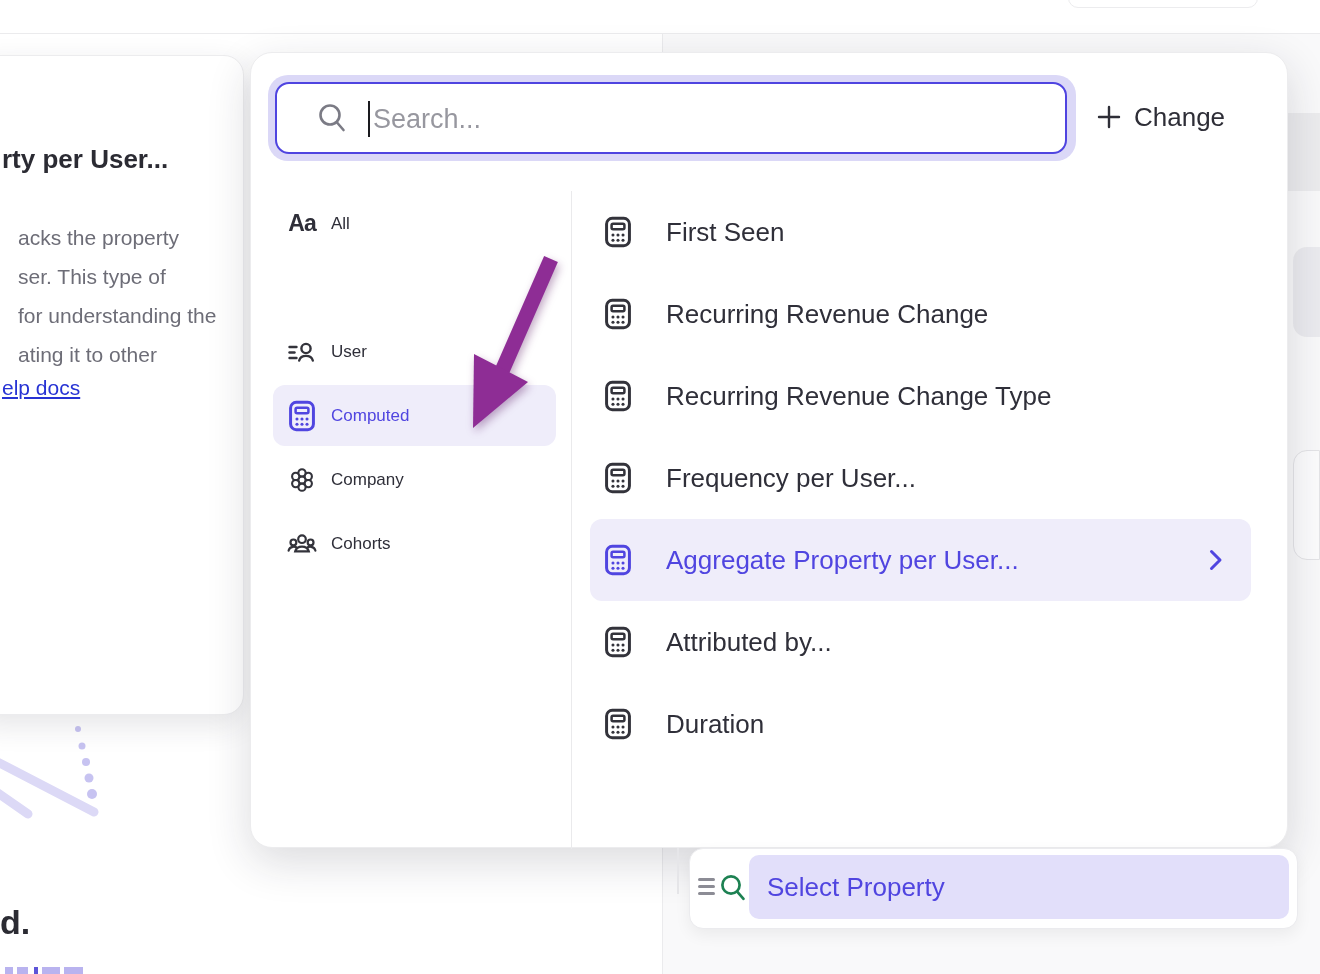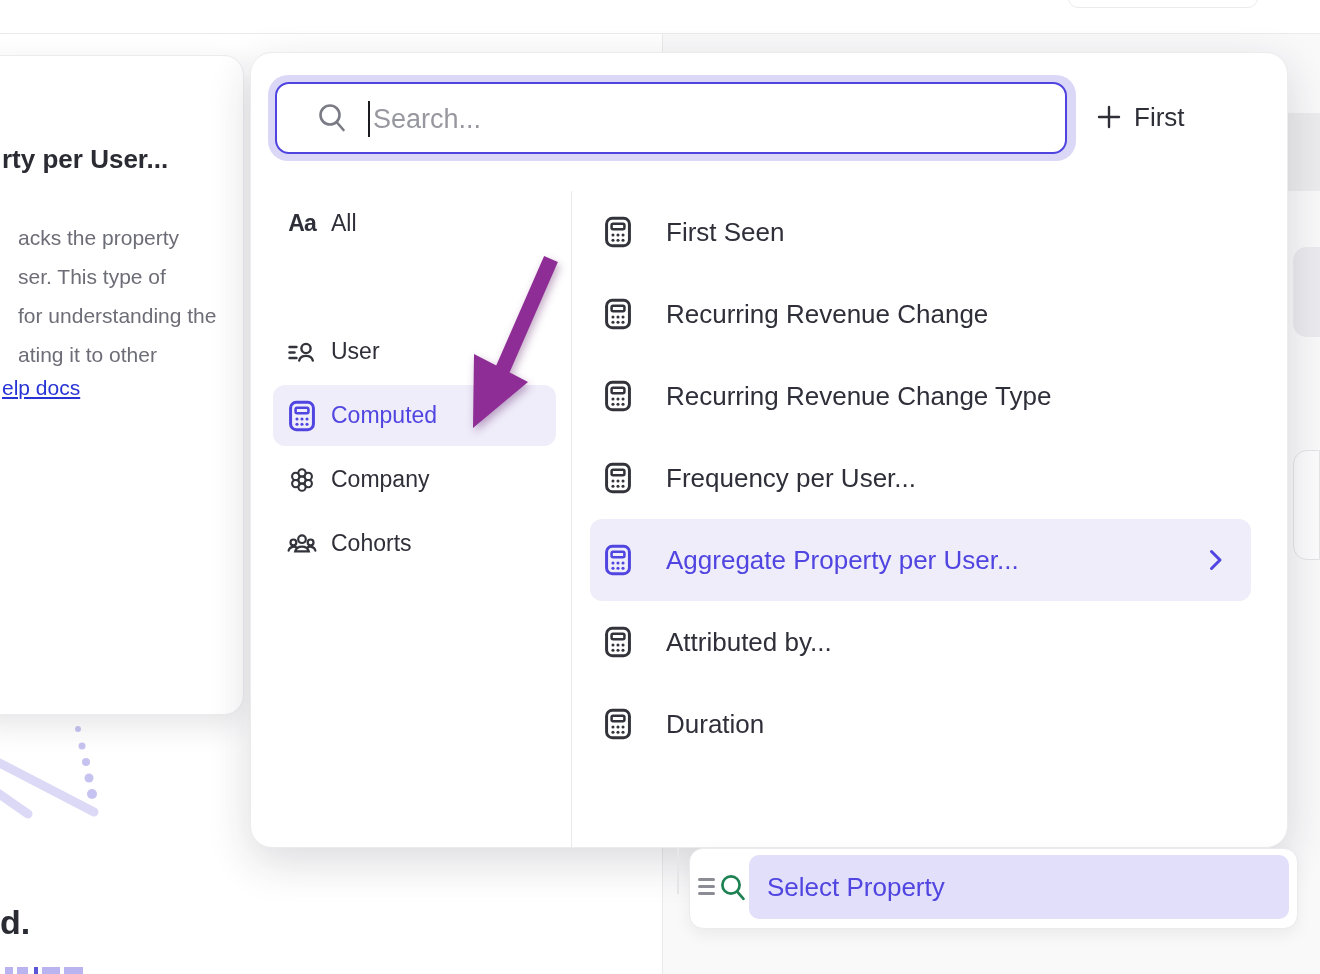--- a/index.html
+++ b/index.html
@@ -51,21 +51,21 @@
   .caret { left:91px; top:17px; width:2px; height:36px; background:#1a1a1f; }
   .create-btn { left:846px; top:38px; width:180px; height:52px; display:flex; align-items:center;
     gap:13px; cursor:pointer; }
   .create-label { font-size:26px; font-weight:500; color:#2e2e37; }
 
   .v-divider { left:320px; top:138px; width:1px; height:658px; background:#eaeaec; }
 
   
   .cat-item { left:22px; width:283px; height:61px; display:flex; align-items:center; gap:14px;
     padding-left:14px; border-radius:12px; cursor:pointer; }
-  .cat-item .cat-label { font-size:23px; font-weight:500; color:#2f2f39; }
+  .cat-item .cat-label { font-size:17px; font-weight:500; color:#2f2f39; }
   .cat-item.selected { background:#efedfa; }
   .cat-item.selected .cat-label { color:#5045e0; }
   .cat-icon { width:30px; height:30px; display:flex; align-items:center; justify-content:center; flex:0 0 30px; }
   .aa-glyph { font-size:23px; font-weight:600; color:#2f2f39; letter-spacing:-1px; }
 
   
   .prop-row { left:339px; width:661px; height:82px; display:flex; align-items:center; gap:34px;
     padding-left:14px; border-radius:12px; cursor:pointer; }
   .prop-row .prop-label { font-size:26px; font-weight:500; color:#2f2f39; }
   .prop-row.selected { background:#efedfa; }
@@ -135,21 +135,21 @@
       </svg>
       <div class="abs caret"></div>
       <input class="search-input" value="" placeholder="Search..." style="">
     </div>
 
     <div class="abs create-btn">
       <svg width="24" height="24" viewBox="0 0 24 24">
         <line x1="12" y1="2" x2="12" y2="22" stroke="#2e2e37" stroke-width="2.4" stroke-linecap="round"></line>
         <line x1="2" y1="12" x2="22" y2="12" stroke="#2e2e37" stroke-width="2.4" stroke-linecap="round"></line>
       </svg>
-      <span class="create-label">First</span>
+      <span class="create-label">Change</span>
     </div>
 
     <div class="abs v-divider"></div>
 
     <div class="abs cat-item" style="top:140px">
       <span class="cat-icon">
           <span class="aa-glyph">Aa</span>
         </span>
       <span class="cat-label">All</span>
     </div>

